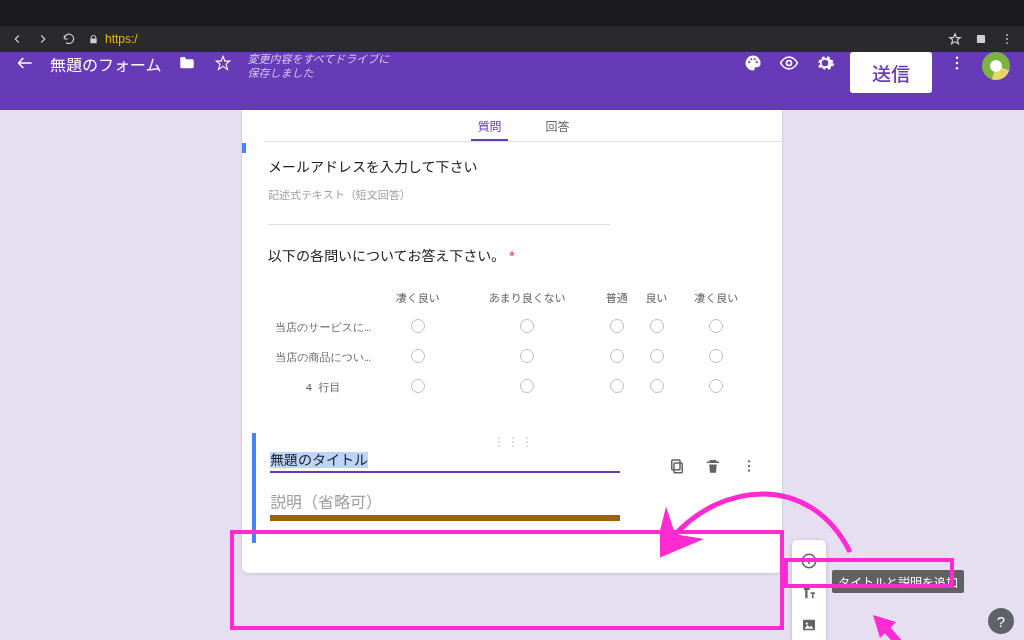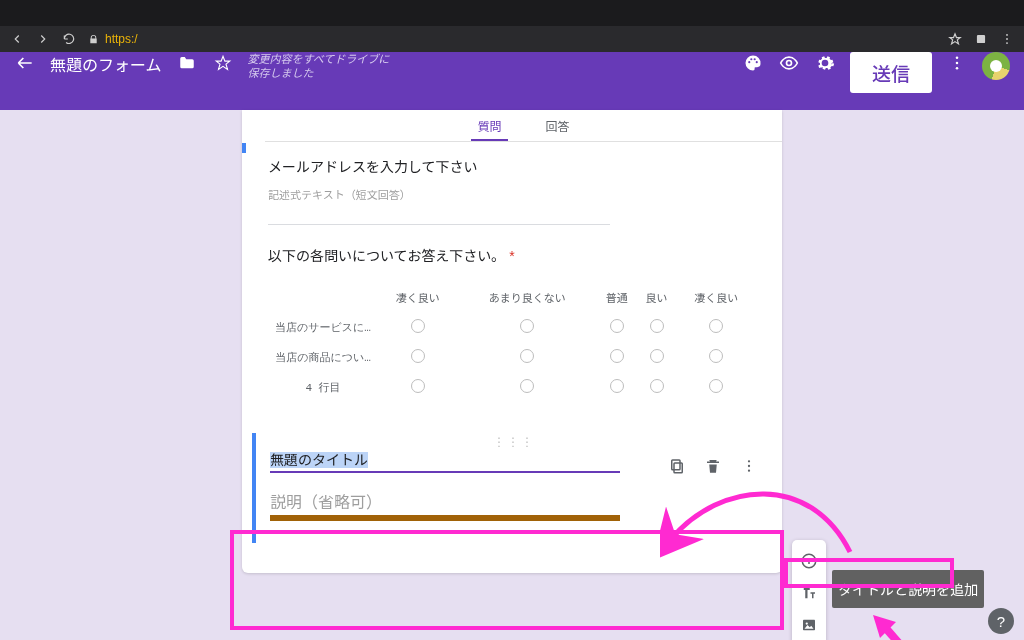--- a/index.html
+++ b/index.html
@@ -48,21 +48,21 @@
   .drag-handle { position:absolute; top:2px; left:50%; transform:translateX(-50%); color:#bdbdbd; font-size:12px; letter-spacing:2px; }
   .title-input { font-size: 14px; border: none; outline: none; width: 72%; padding: 2px 0; border-bottom: 2px solid #673ab7; color:#202124; }
   .title-input .sel { background: #bcd4f7; }
   .title-desc { font-size: 16px; color: #9e9e9e; margin-top: 16px; border-bottom: 6px solid #a16207; width: 72%; padding-bottom: 2px; }
   .title-tools { position:absolute; right: 14px; top: 24px; display:flex; gap: 18px; color:#5f6368; }
   .tool-ico { width:18px;height:18px;display:flex;align-items:center;justify-content:center; }
 
   
   .side-tools { position: absolute; left: calc(50% + 280px); top: 430px; width: 34px; background: #fff; border-radius: 5px; box-shadow: 0 1px 4px rgba(0,0,0,0.2); display: flex; flex-direction: column; align-items: center; gap: 14px; padding: 12px 0; }
   .side-tools .sico { width:18px;height:18px;display:flex;align-items:center;justify-content:center;color:#5f6368; }
-  .tooltip { position:absolute; left: calc(50% + 320px); top: 460px; background:#616161; color:#fff; font-size:14px; padding:9px 6px; border-radius:2px; white-space:nowrap; }
+  .tooltip { position:absolute; left: calc(50% + 320px); top: 460px; background:#616161; color:#fff; font-size:12px; padding:3px 6px; border-radius:2px; white-space:nowrap; }
 
   .help-fab { position:absolute; right:10px; bottom:6px; width:26px;height:26px;border-radius:50%;background:#5f6368;color:#fff;display:flex;align-items:center;justify-content:center;font-size:15px; }
 
   
   .anno { position:absolute; border:4px solid #ff2ad1; pointer-events:none; }
   .anno1 { left: calc(50% - 282px); top: 420px; width: 554px; height: 100px; }
   .anno2 { left: calc(50% + 272px); top: 448px; width: 170px; height: 30px; }
   .arrow-curve { position:absolute; left: calc(50% + 148px); top: 342px; width: 200px; height: 120px; pointer-events:none; }
   .arrow-up { position:absolute; left: calc(50% + 356px); top: 500px; width: 60px; height: 60px; pointer-events:none; }
 

